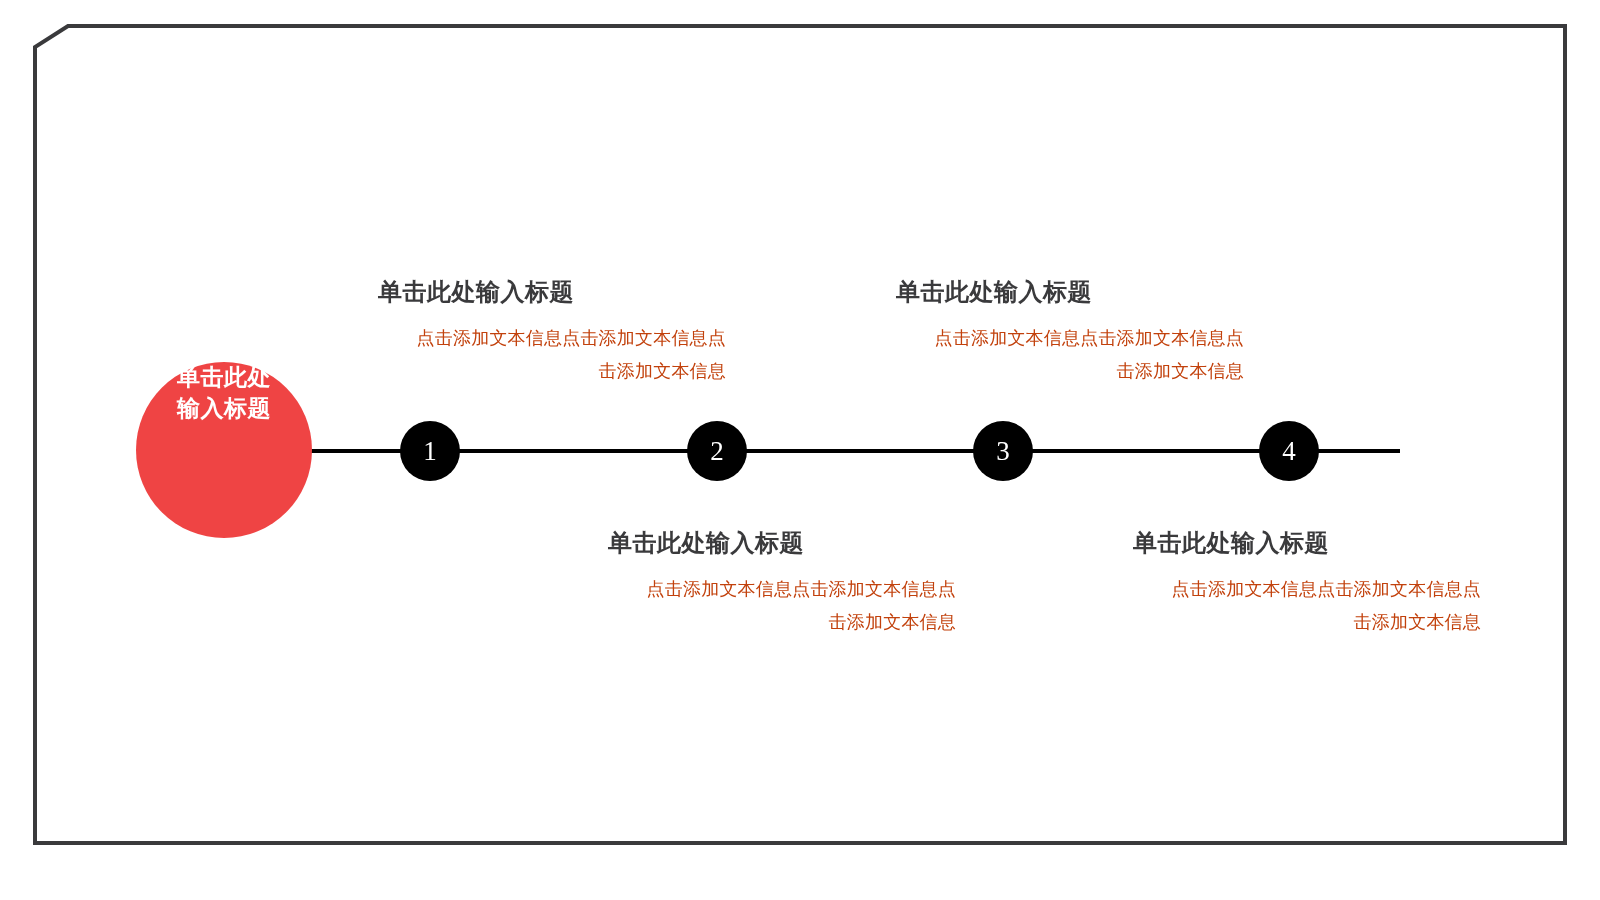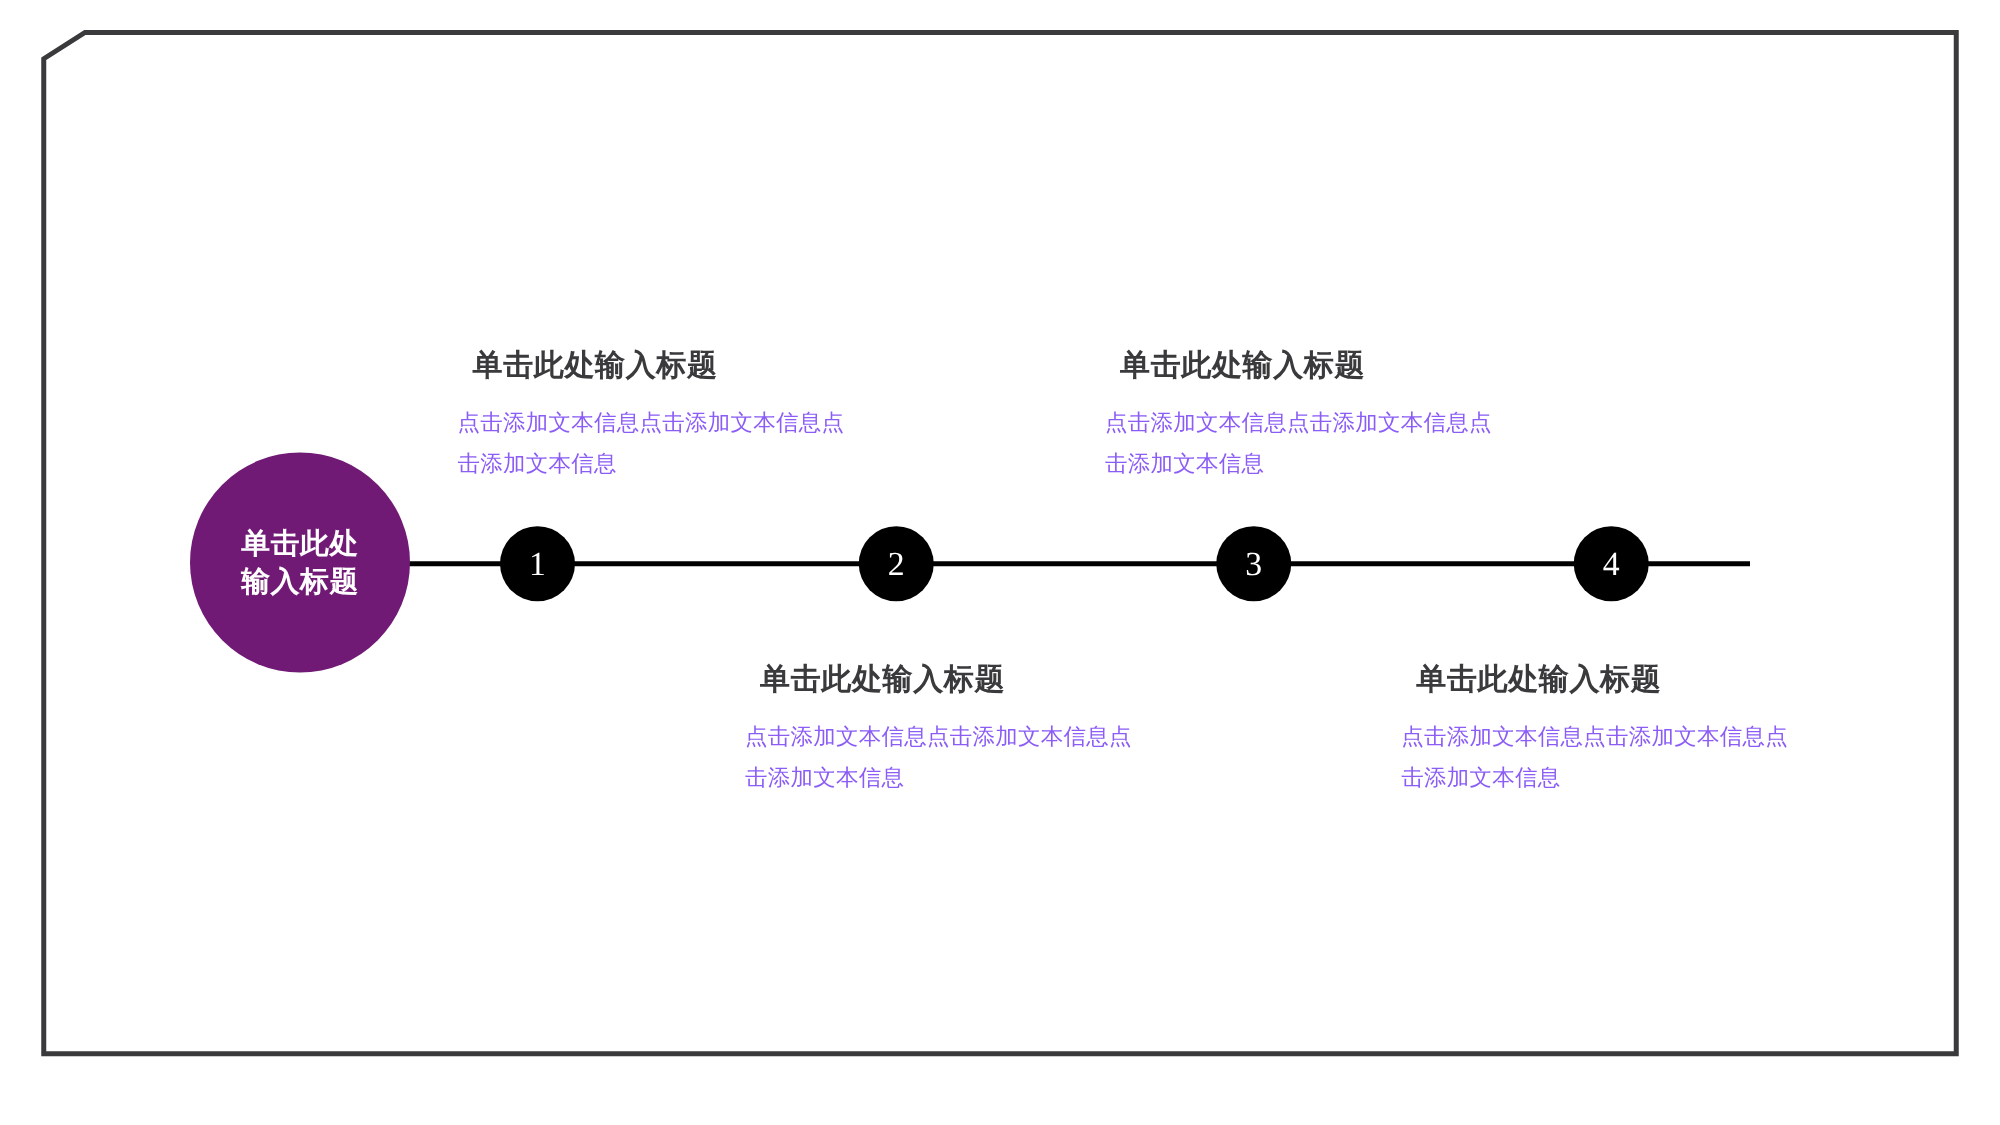--- a/index.html
+++ b/index.html
@@ -36,30 +36,30 @@
     position: absolute;
     left: 300px;
     top: 449px;
     width: 1100px;
     height: 4px;
     background: #000000;
   }
 
   .hub-circle {
     position: absolute;
-    left: 152px;
+    left: 136px;
     top: 362px;
     width: 176px;
     height: 176px;
     border-radius: 50%;
-    background: #701a75;
+    background: #ef4444;
     display: flex;
     flex-direction: column;
     align-items: center;
-    justify-content: center;
+    justify-content: flex-start;
     z-index: 3;
   }
   .hub-line {
     color: #ffffff;
     font-size: 23px;
     font-weight: bold;
     line-height: 1.35;
     letter-spacing: 0.5px;
     white-space: nowrap;
   }
@@ -92,24 +92,25 @@
   .info-title {
     font-size: 24px;
     font-weight: bold;
     color: #3a3a3c;
     letter-spacing: 0.5px;
     margin: 0 0 14px 12px;
     white-space: nowrap;
   }
   .info-body {
     font-size: 18px;
-    color: #8b5cf6;
+    color: #c2410c;
     line-height: 1.85;
     margin: 0;
     letter-spacing: 0.2px;
+    text-align: right;
   }
 
   .block-1 { left: 366px; top: 276px; }
   .block-2 { left: 596px; top: 527px; }
   .block-3 { left: 884px; top: 276px; }
   .block-4 { left: 1121px; top: 527px; }
 </style>
 </head>
 <body>
 

